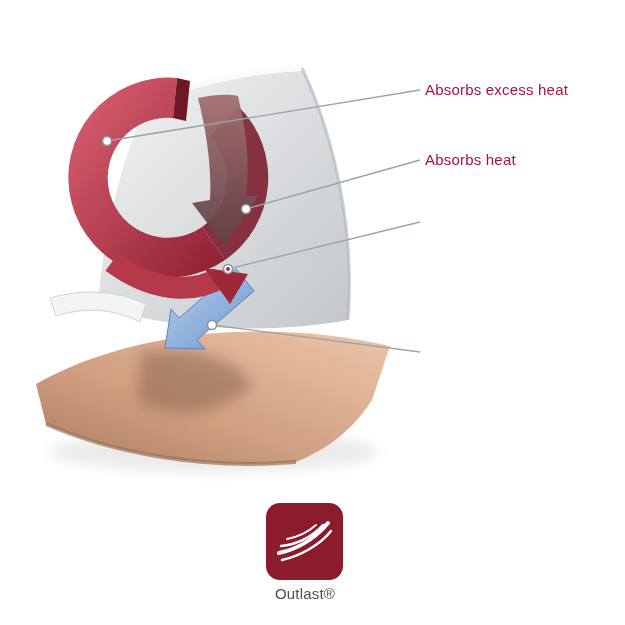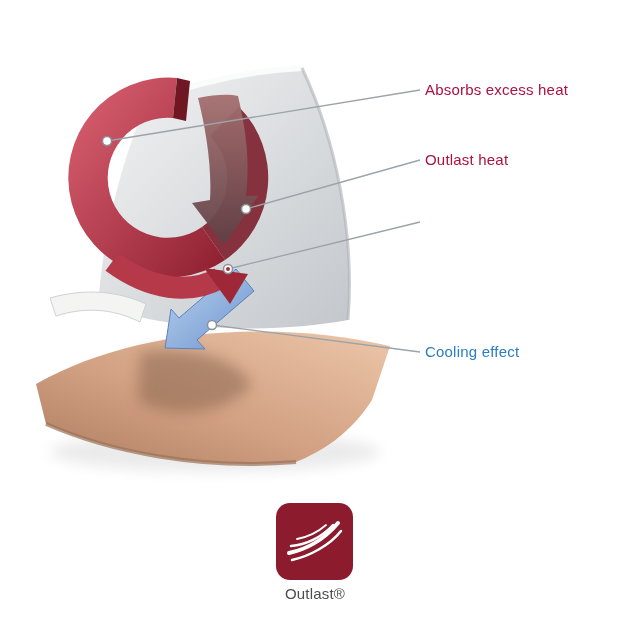--- a/index.html
+++ b/index.html
@@ -26,21 +26,21 @@
   }
   .label-red  { color: #ad1140; }
   .label-blue { color: #2a7dbf; }
   .callout-absorbs  { top: 81px; }
   .callout-stores   { top: 151px; }
   .callout-releases { top: 213px; }
   .callout-cooling  { top: 343px; }
 
   .logo-wrap {
     position: absolute;
-    left: 276px;
+    left: 266px;
     top: 503px;
     width: 78px;
     text-align: center;
   }
   .logo-tile {
     width: 77px;
     height: 77px;
     border-radius: 14px;
     background: #8b1b2d;
     display: flex;
@@ -139,24 +139,23 @@
       <circle cx="107" cy="141" r="4.5" fill="#ffffff" stroke="#8a9298" stroke-width="1.5"></circle>
       <circle cx="246" cy="209" r="4.5" fill="#ffffff" stroke="#8a9298" stroke-width="1.5"></circle>
       <circle cx="228" cy="269" r="4.5" fill="#ffffff" stroke="#8a9298" stroke-width="1.5"></circle>
       <circle cx="228" cy="269" r="2" fill="#b32740"></circle>
       <circle cx="212" cy="325" r="4.5" fill="#ffffff" stroke="#8a9298" stroke-width="1.5"></circle>
     </g>
   </svg>
 
   <div class="callout-label label-red callout-absorbs">Absorbs excess heat</div>
 
-  <div class="callout-label label-red callout-stores">Outlast heat</div>
+  <div class="callout-label label-red callout-stores">Absorbs heat</div>
 
 
-  <div class="callout-label label-blue callout-cooling">Cooling effect</div>
 
   <div class="logo-wrap">
     <div class="logo-tile">
       <svg width="77" height="77" viewBox="0 0 77 77">
         <path d="M 13 50 C 28 47, 47 38, 62 20" fill="none" stroke="#ffffff" stroke-width="4" stroke-linecap="round"></path>
         <path d="M 15 43 C 30 42, 46 34, 57 22" fill="none" stroke="#ffffff" stroke-width="2.5" stroke-linecap="round"></path>
         <path d="M 16 57 C 34 53, 54 42, 65 28" fill="none" stroke="#ffffff" stroke-width="2.5" stroke-linecap="round"></path>
         <path d="M 21 36 C 32 34, 42 29, 50 22" fill="none" stroke="#ffffff" stroke-width="1.8" stroke-linecap="round"></path>
       </svg>
     </div>

